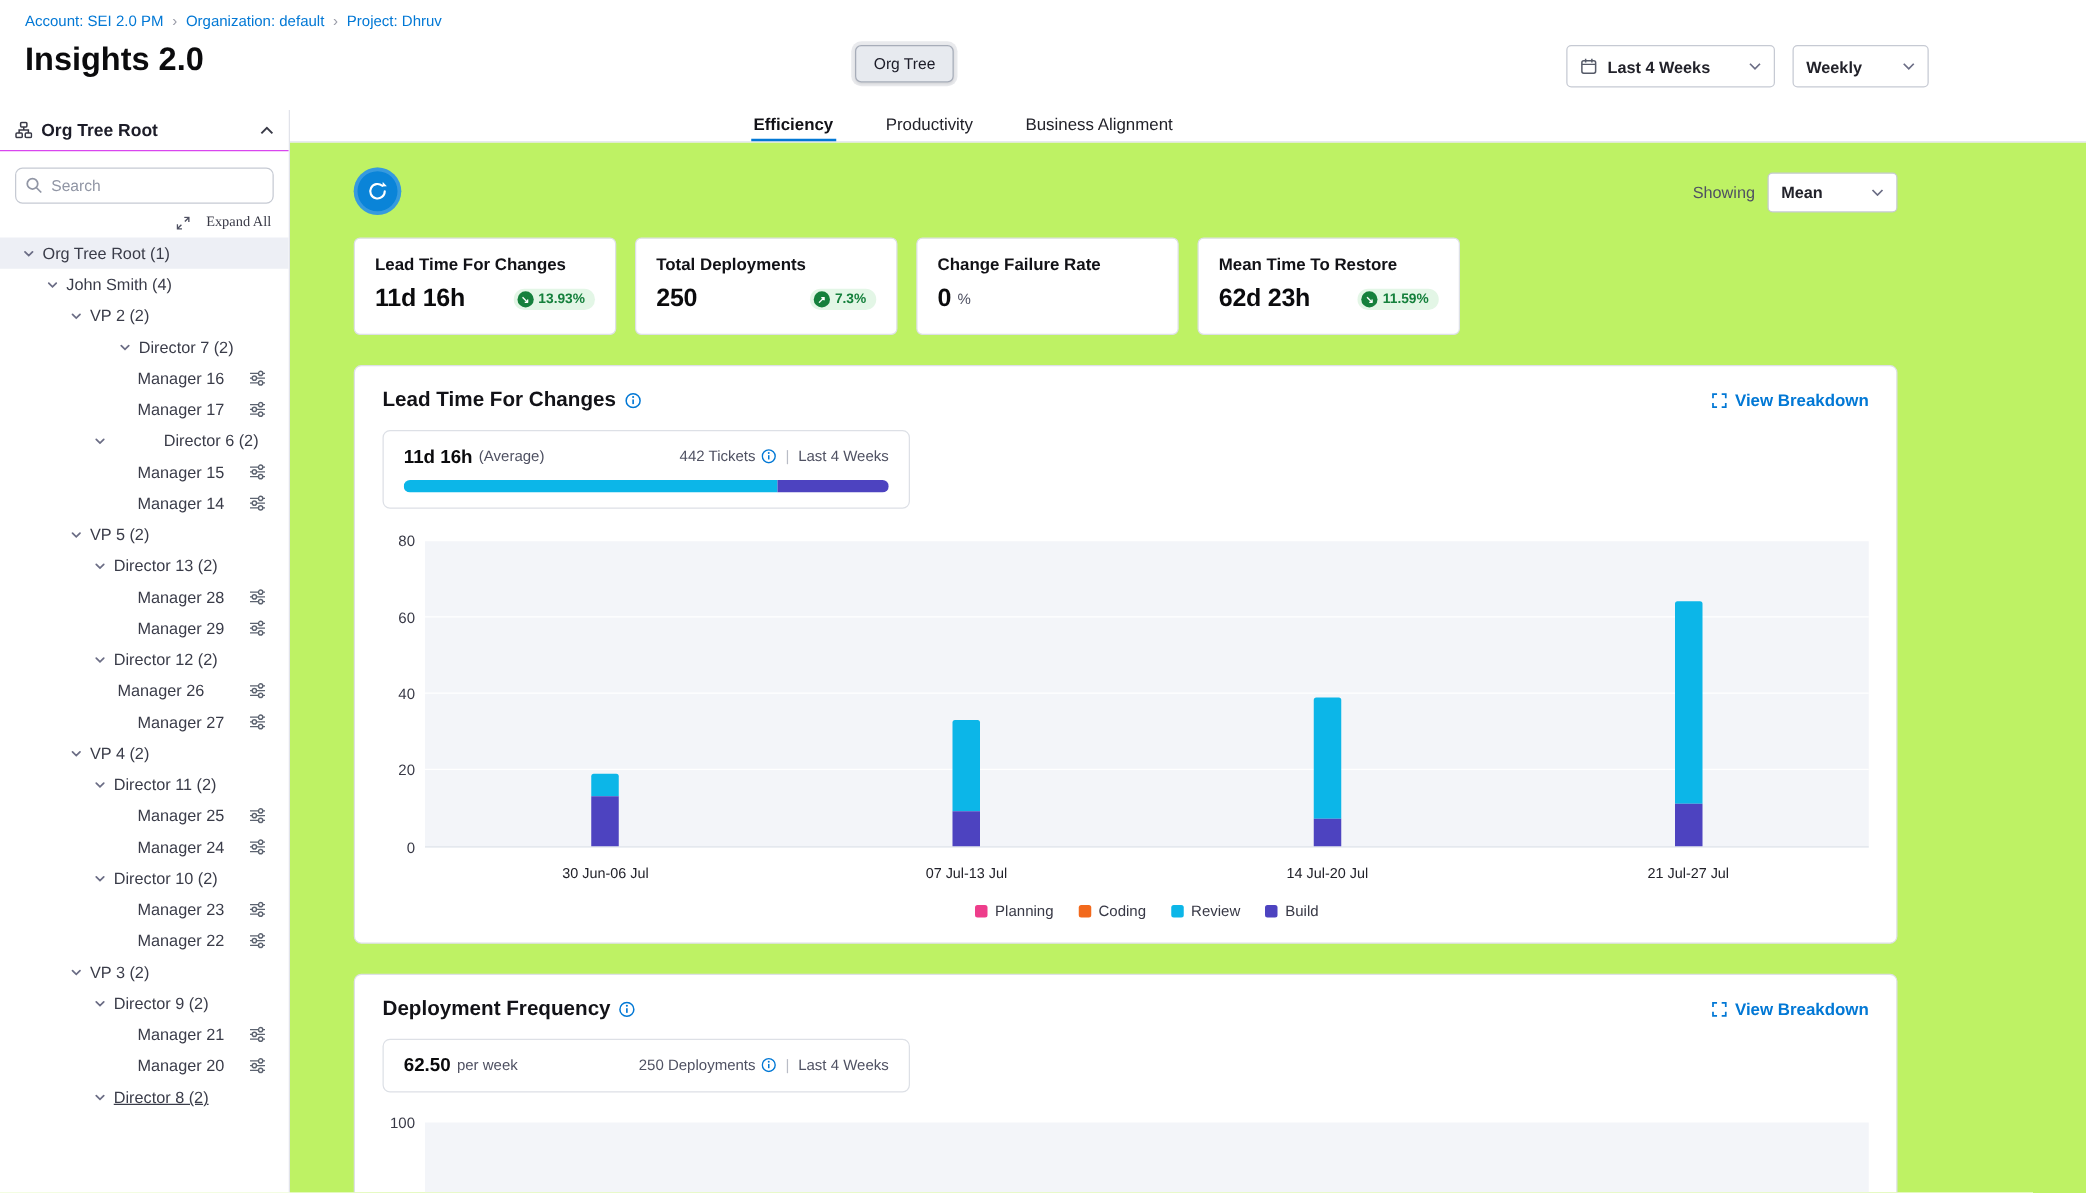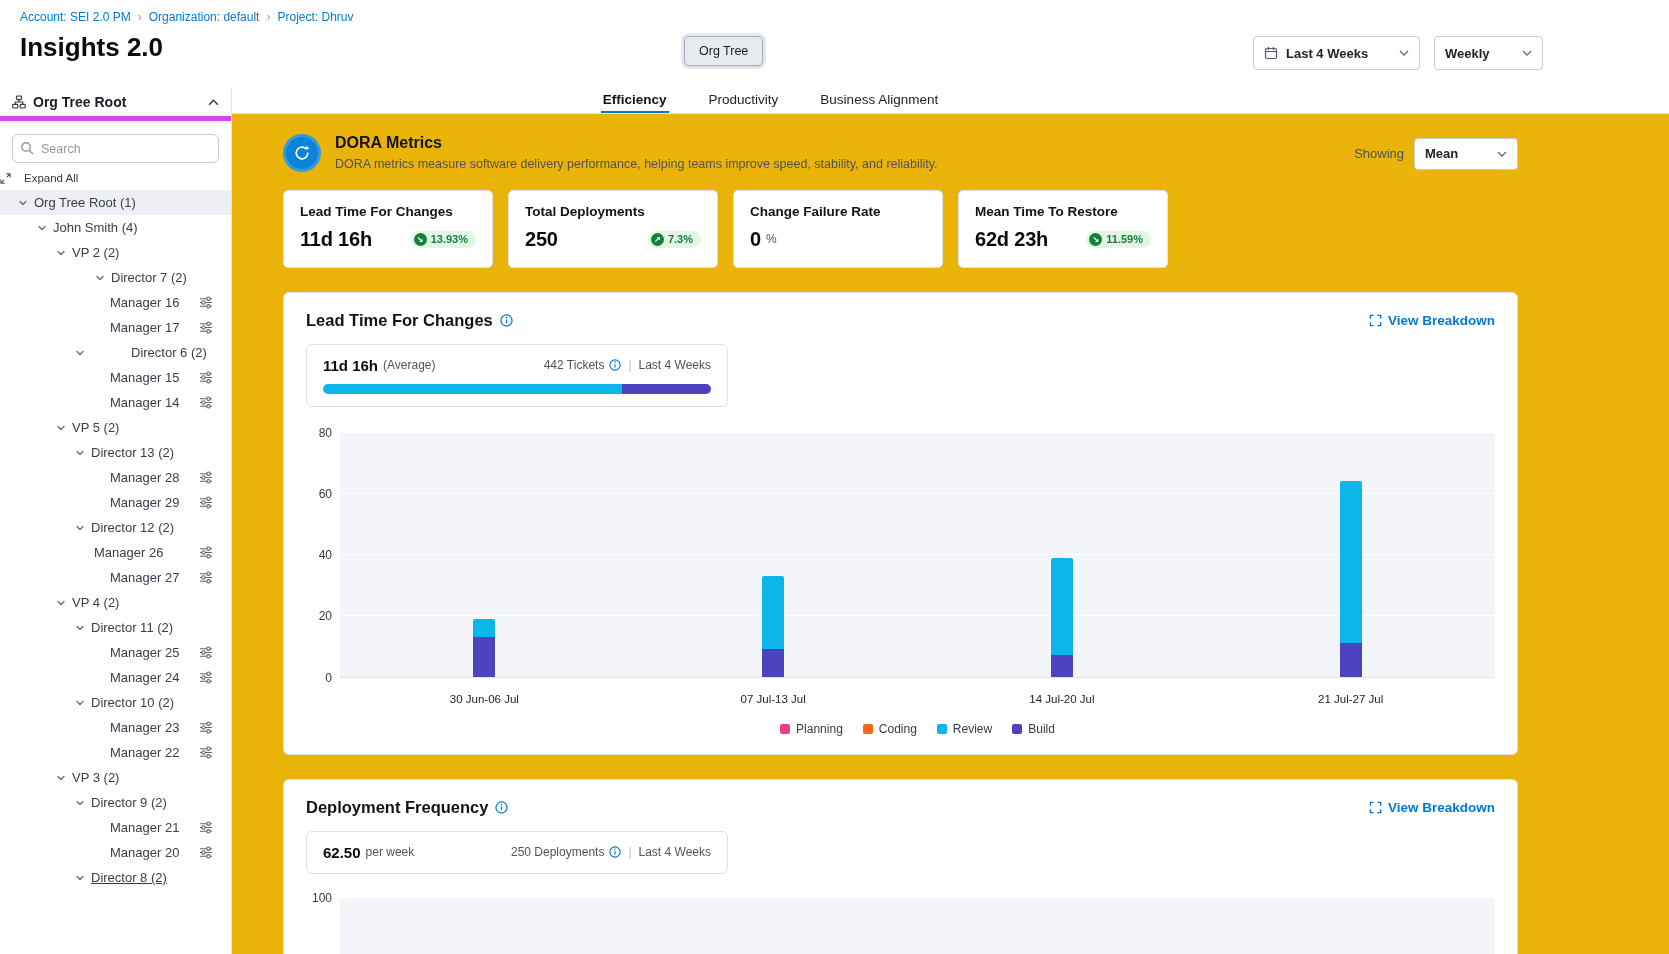--- a/index.html
+++ b/index.html
@@ -23,38 +23,38 @@
   .select .chev { margin-left:auto; display:flex; }
   .sel-date { width:167px; }
   .sel-week { width:109px; }
 
   
   .body-row { display:flex; height:866px; }
 
   
   .sidebar { width:232px; min-width:232px; border-right:1px solid #e1e3ea; background:#fff; overflow:hidden; }
   .sidebar-header { height:33px; display:flex; align-items:center; gap:7px; padding:0 12px;
-    font-size:14px; font-weight:700; color:#1c1c28; border-bottom:5px solid #d946ef; }
+    font-size:14px; font-weight:700; color:#1c1c28; border-bottom:1px solid #d946ef; }
   .sidebar-header .chev-up { margin-left:auto; display:flex; cursor:pointer; }
   .search-wrap { position:relative; margin:13px 12px 0 12px; }
   .search-wrap input { width:100%; height:29px; border:1px solid #c6cad3; border-radius:6px;
     padding:0 8px 0 28px; font-size:12.5px; color:#22222a; font-family:"Liberation Sans", sans-serif; outline:none; }
   .search-wrap input::placeholder { color:#9196a5; }
   .search-ic { position:absolute; left:8px; top:7px; }
-  .expand-all { display:flex; align-items:center; gap:13px;
-    margin:9px 14px 6px 0; font-size:11.5px; color:#383946; cursor:pointer; }
+  .expand-all { display:flex; justify-content:flex-end; align-items:center; gap:13px;
+    margin:9px 14px 6px 0; font-size:11.5px; color:#383946; cursor:pointer;font-family:Liberation Serif, serif; }
   .tree { font-size:13px; color:#3a3c49; }
   .tree-item { position:relative; height:25px; display:flex; align-items:center; gap:4px; cursor:pointer; }
   .tree-item.selected { background:#edeff5; }
   .tw-chev { width:14px; display:flex; justify-content:center; color:#6b6d85; flex:0 0 14px; }
   .tw-label { white-space:nowrap; }
   .tw-filter { position:absolute; right:18px; top:6px; cursor:pointer; }
 
   
-  .main { flex:1; display:flex; flex-direction:column; background:#eab308; overflow:hidden; }
+  .main { flex:1; display:flex; flex-direction:column; background:#bef264; overflow:hidden; }
   .tabs { height:33px; background:#fff; border-bottom:1px solid #e1e3ea; display:flex; justify-content:center; }
   .tabs-inner { display:flex; gap:38px; transform:translateX(-180px); }
   .tab { display:flex; align-items:center; font-size:13.5px; color:#22222a; border-bottom:2px solid transparent;
     cursor:pointer; padding:0 2px; }
   .tab.active { font-weight:700; color:#121217; border-bottom-color:#0278d5; }
   .content { padding:20px 0 0 51px; overflow:hidden; }
 
   
   .dora-header { width:1235px; display:flex; align-items:flex-start; gap:14px; margin-bottom:18px; }
   .dora-ic { width:38px; height:38px; border-radius:50%; background:#0a84d8; display:flex;
@@ -552,24 +552,20 @@
 
     <div class="content">
 
       <section class="dora-header">
         <span class="dora-ic">
           <svg width="20" height="20" viewBox="0 0 20 20">
               <path d="M15.8 10a5.8 5.8 0 1 1-2-4.4" fill="none" stroke="#fff" stroke-width="1.7" stroke-linecap="round"></path>
               <path d="M14.2 2.6l-0.3 3.6 3.6-0.3z" fill="#fff"></path>
             </svg>
         </span>
-        <div>
-          <div class="dora-title">DORA Metrics</div>
-          <div class="dora-sub">DORA metrics measure software delivery performance, helping teams improve speed, stability, and reliability.</div>
-        </div>
         <div class="showing">
           <span class="showing-label">Showing</span>
           <div class="select sel-mean">
             <span>Mean</span>
             <span class="chev">
               <svg width="10" height="6" viewBox="0 0 10 6">
                   <path d="M1 1l4 4 4-4" stroke="#6b6d85" fill="none" stroke-width="1.4"></path>
                 </svg>
             </span>
           </div>

